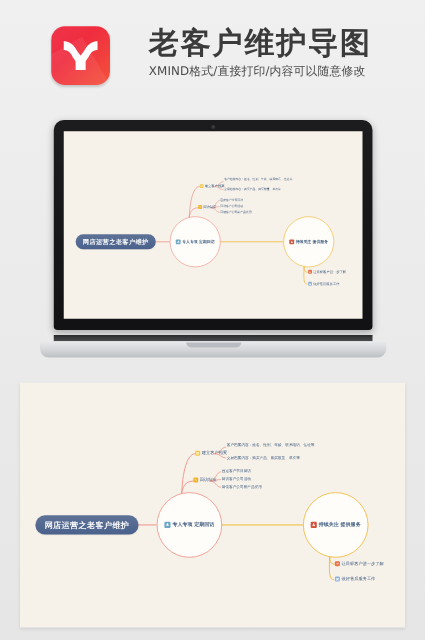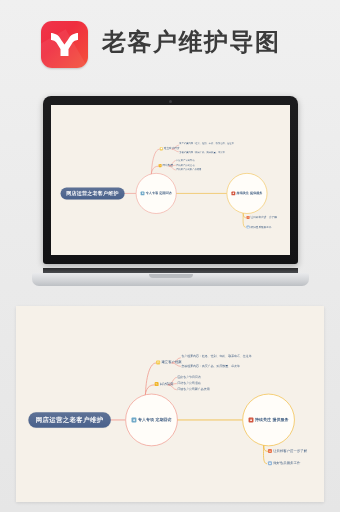--- a/index.html
+++ b/index.html
@@ -28,21 +28,21 @@
     background: linear-gradient(135deg,#f0334a 0%,#ef2d3f 40%,#f4523b 100%);
     position: relative; overflow: hidden;
     box-shadow: 0 1px 2px rgba(0,0,0,.18);
   }
   .logo svg { position: absolute; left: 7px; top: 7px; }
   .logo .sheen {
     position:absolute; left:-4px; top:16px; width:42px; height:42px;
     background: rgba(255,255,255,.07);
     transform: rotate(-30deg);
   }
-  .header-text { margin-left: 14px; padding-bottom: 2px; }
+  .header-text { margin-left: 31px; padding-bottom: 2px; }
   .title {
     font-size: 24px; font-weight: bold; color: #3b3b3b;
     letter-spacing: 1.5px; line-height: 1.05;
     font-family: "DejaVu Sans", sans-serif;
   }
   .subtitle {
     margin-top: 3px;
     font-size: 9.5px; color: #4a4a4a; letter-spacing: .1px;
     font-family: "DejaVu Sans", sans-serif;
   }
@@ -143,20 +143,21 @@
 
   <div class="header">
     <div class="logo">
       <div class="sheen"></div>
       <svg width="33" height="33" viewBox="0 0 33 33">
         <path d="M3 5 C3 5 9 5 12 10 C14.5 14 16.5 16.5 16.5 16.5 C16.5 16.5 18.5 14 21 10 C24 5 30 5 30 5 L30 12 C30 12 26 12 24 15.5 C22 19 20.5 21 20.5 21 L20.5 28 L12.5 28 L12.5 21 C12.5 21 11 19 9 15.5 C7 12 3 12 3 12 Z" fill="#ffffff"></path>
       </svg>
     </div>
     <div class="header-text">
       <div class="title">老客户维护导图</div>
+      <div class="subtitle">XMIND格式/直接打印/内容可以随意修改</div>
     </div>
   </div>
 
   <div class="laptop">
     <div class="lid">
       <div class="cam"></div>
       <div class="screen">
 
         <div class="map" id="map-small" style="transform: scale(0.239);">
             <svg width="1000" height="640">

